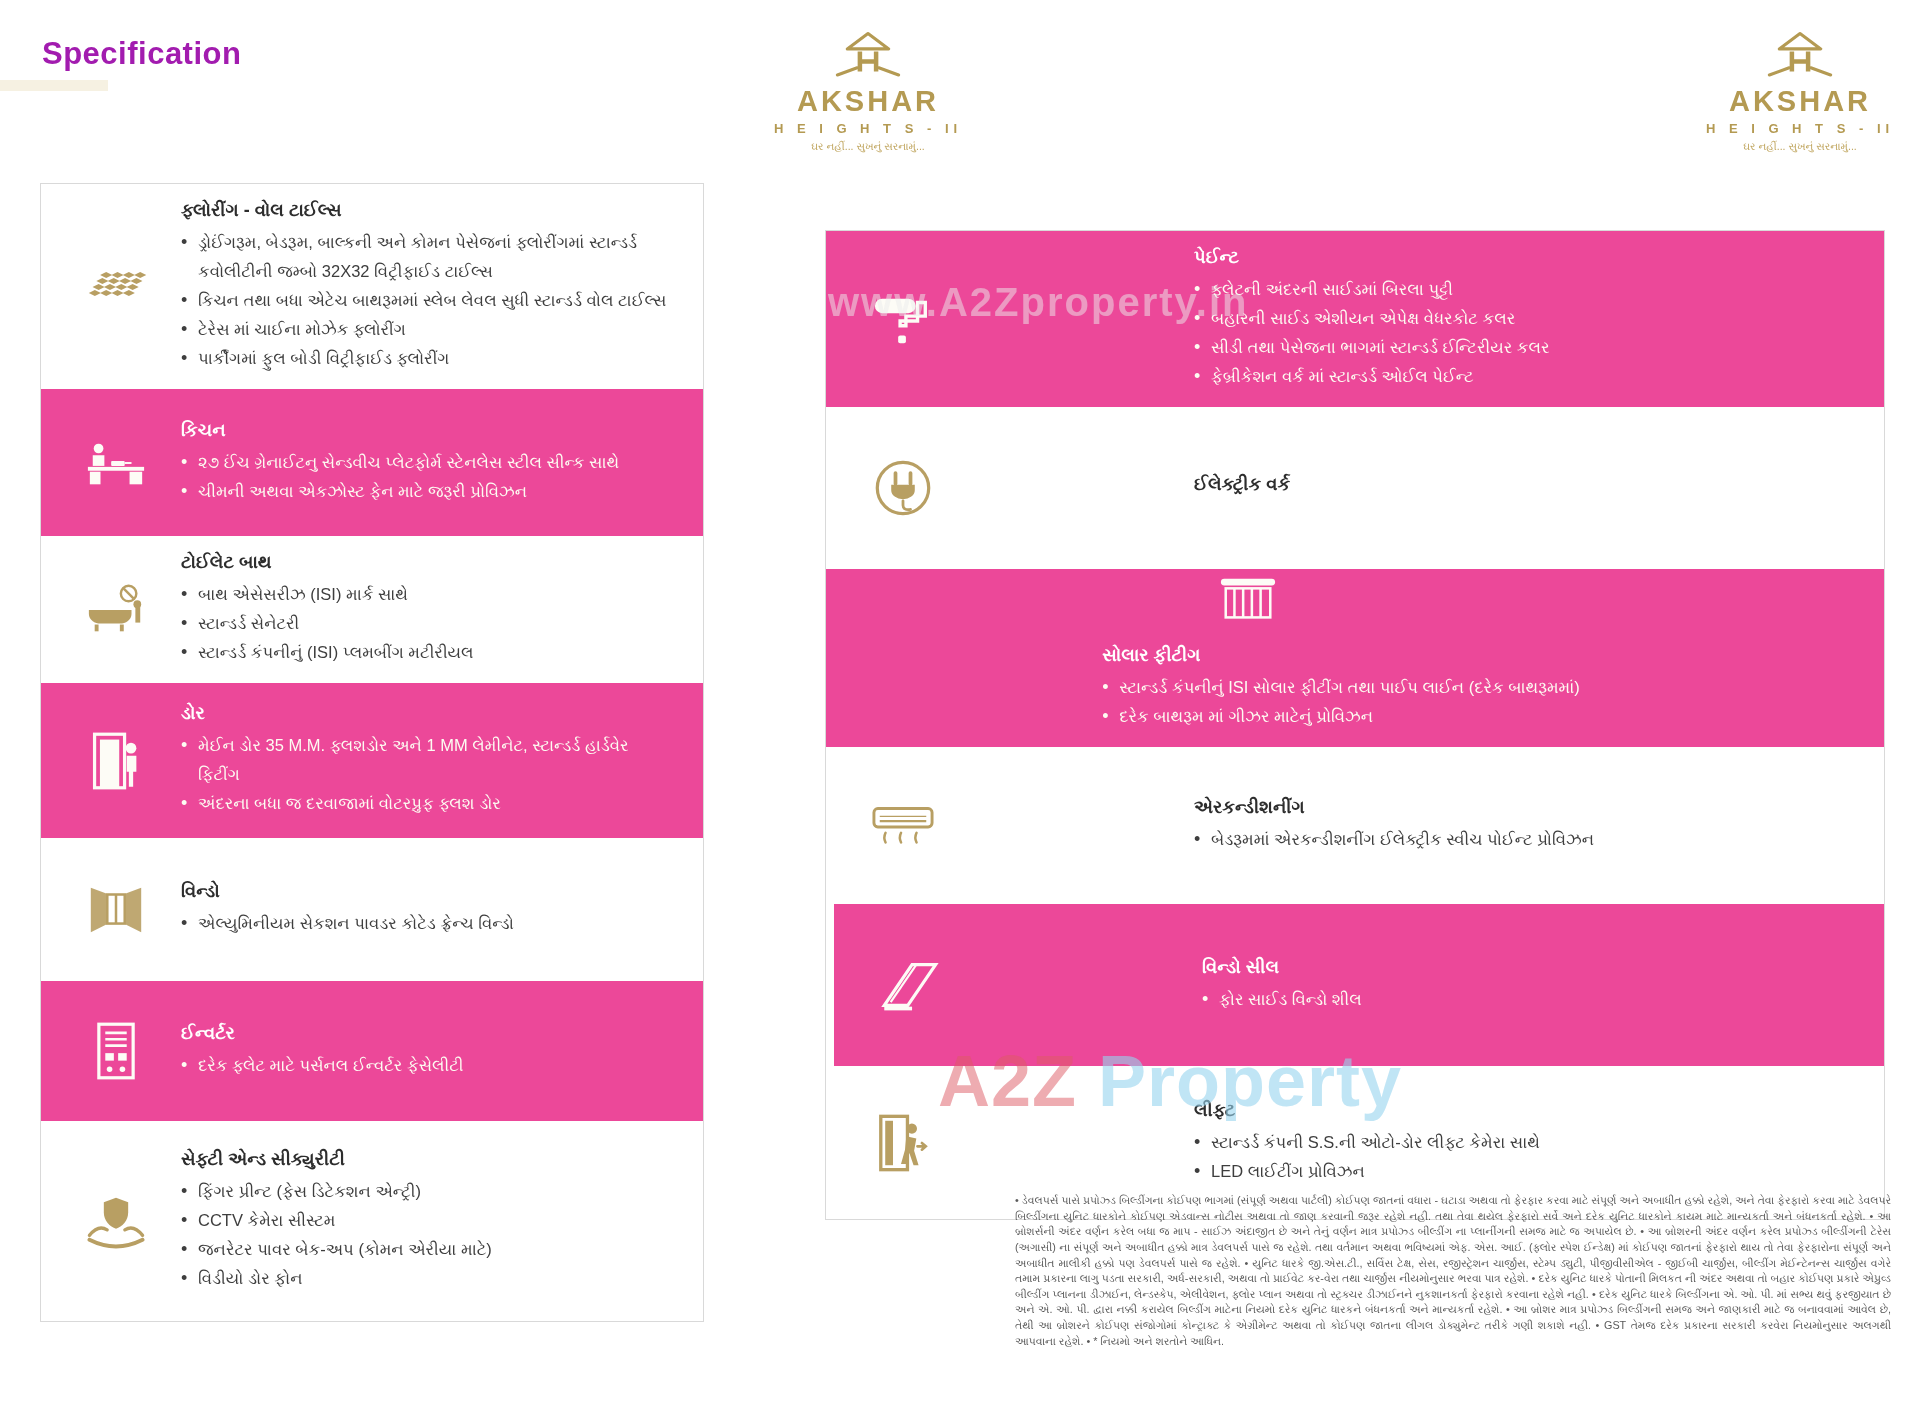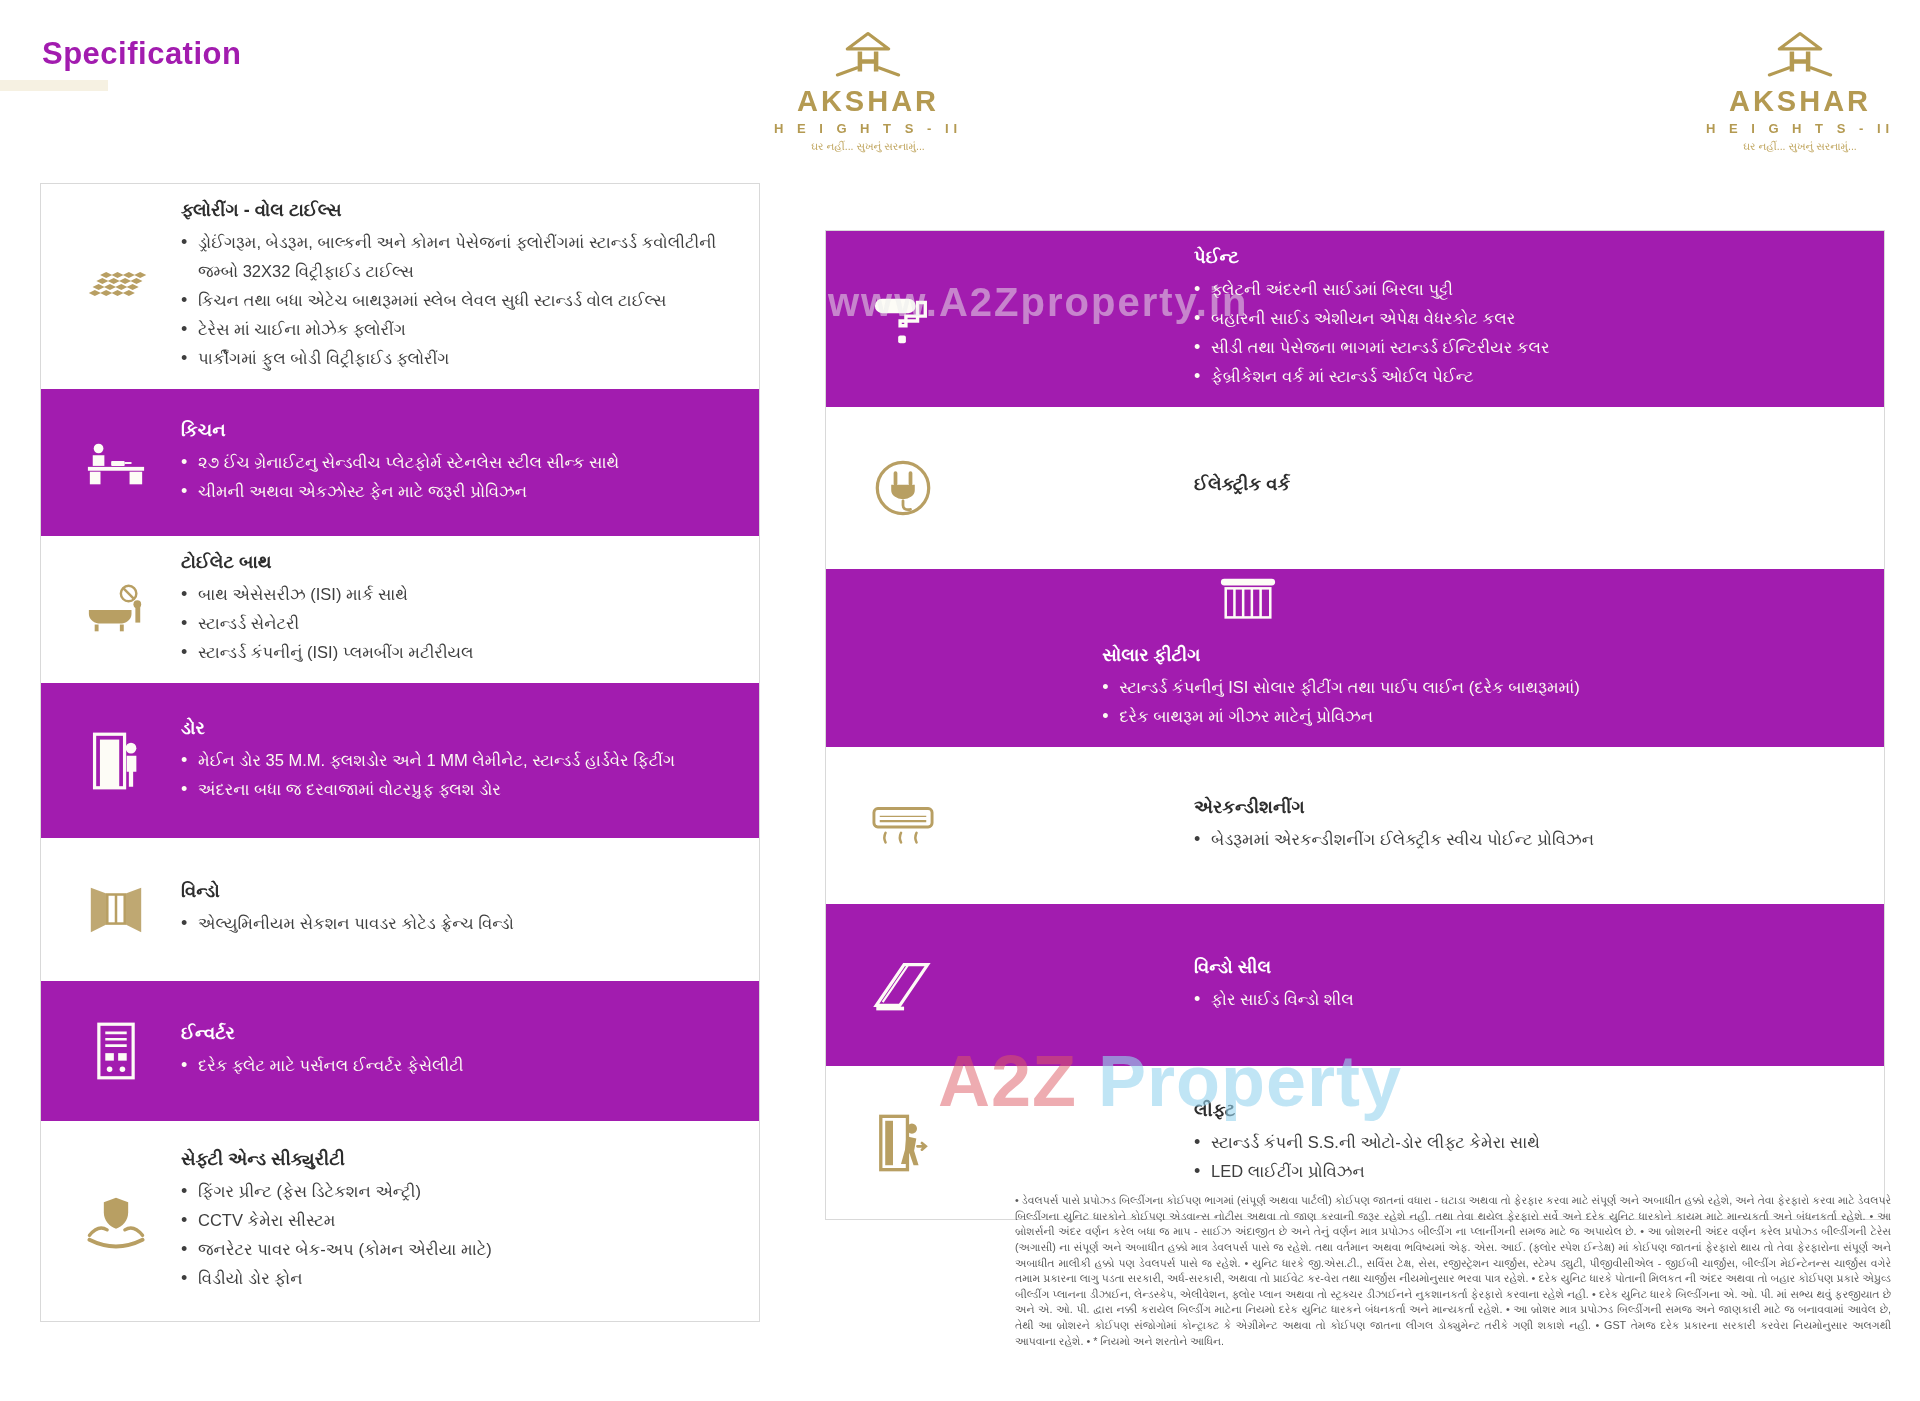--- a/index.html
+++ b/index.html
@@ -6,24 +6,24 @@
   html,body{width:1920px;height:1401px}
   body{position:relative;background:#ffffff;font-family:"Liberation Sans","DejaVu Sans",sans-serif;overflow:hidden}
   .page-title{position:absolute;left:42px;top:36px;font-size:31px;font-weight:bold;color:#a21caf;letter-spacing:.5px}
   .title-strip{position:absolute;left:0;top:80px;width:108px;height:11px;background:#f6f1e2}
   .logo{position:absolute;top:30px;width:200px;text-align:center;color:#b49a52}
   .logo-house{width:72px;height:54px;margin:0 auto;display:block}
   .logo-name{font-size:29px;font-weight:bold;letter-spacing:3px;margin-top:1px}
   .logo-sub{font-size:13px;letter-spacing:5px;margin-top:3px;font-weight:600}
   .logo-tagline{font-size:10.5px;margin-top:4px;color:#bfa45c}
   .column{position:absolute;border:1px solid #d9d9d9;background:#fff}
-  #left-col{left:40px;top:183px;width:720px}
+  #left-col{left:40px;top:183px;width:664px}
   #right-col{left:825px;top:230px;width:1060px}
   .section{display:flex;align-items:center}
-  .band-gold{background:#a21caf;color:#ffffff}
+  .band-gold{background:#ec4899;color:#ffffff}
   .band-white{background:#ffffff;color:#3c3c3c}
   .icon-box{display:flex;align-items:center;justify-content:flex-start;flex-shrink:0}
   #left-col .icon-box{width:140px;padding-left:44px}
   #right-col .icon-box{width:368px;padding-left:46px}
   .icon-box svg{width:62px;height:60px}
   .band-white .icon-box{color:#b89f63}
   .band-gold .icon-box{color:#fdfcf6}
   .content{flex:1;padding:16px 28px 16px 0;display:flex;flex-direction:column;justify-content:center}
   .section-title{font-weight:bold;font-size:18px;margin-bottom:7px}
   .band-white .section-title{color:#2d2d2d}
@@ -267,21 +267,21 @@
           <path d="M14 30 q-2.5 5 0 10 M30 30 q-2.5 5 0 10 M46 30 q-2.5 5 0 10" stroke-width="2.6" stroke-linecap="round"></path>
         </svg>
       </div>
       <div class="content">
         <div class="section-title">એરકન્ડીશનીંગ</div>
         <ul class="bullets">
           <li class="bullet">બેડરૂમમાં એરકન્ડીશનીંગ ઈલેક્ટ્રીક સ્વીચ પોઈન્ટ પ્રોવિઝન</li>
         </ul>
       </div>
     </div>
-    <div class="section band-gold" style="min-height: 162px;">
+    <div class="section band-gold" style="min-height: 162px; margin-left: 8px;">
       <div class="icon-box">
         <svg viewBox="0 0 58 50" fill="none" stroke="currentColor" stroke-width="3">
           <path d="M4 44 L30 6 H52 L26 44 Z"></path>
           <path d="M34 6 L10 41" stroke-width="2"></path>
           <path d="M4 47 h26" stroke-width="3.5"></path>
         </svg>
       </div>
       <div class="content">
         <div class="section-title">વિન્ડો સીલ</div>
         <ul class="bullets">

